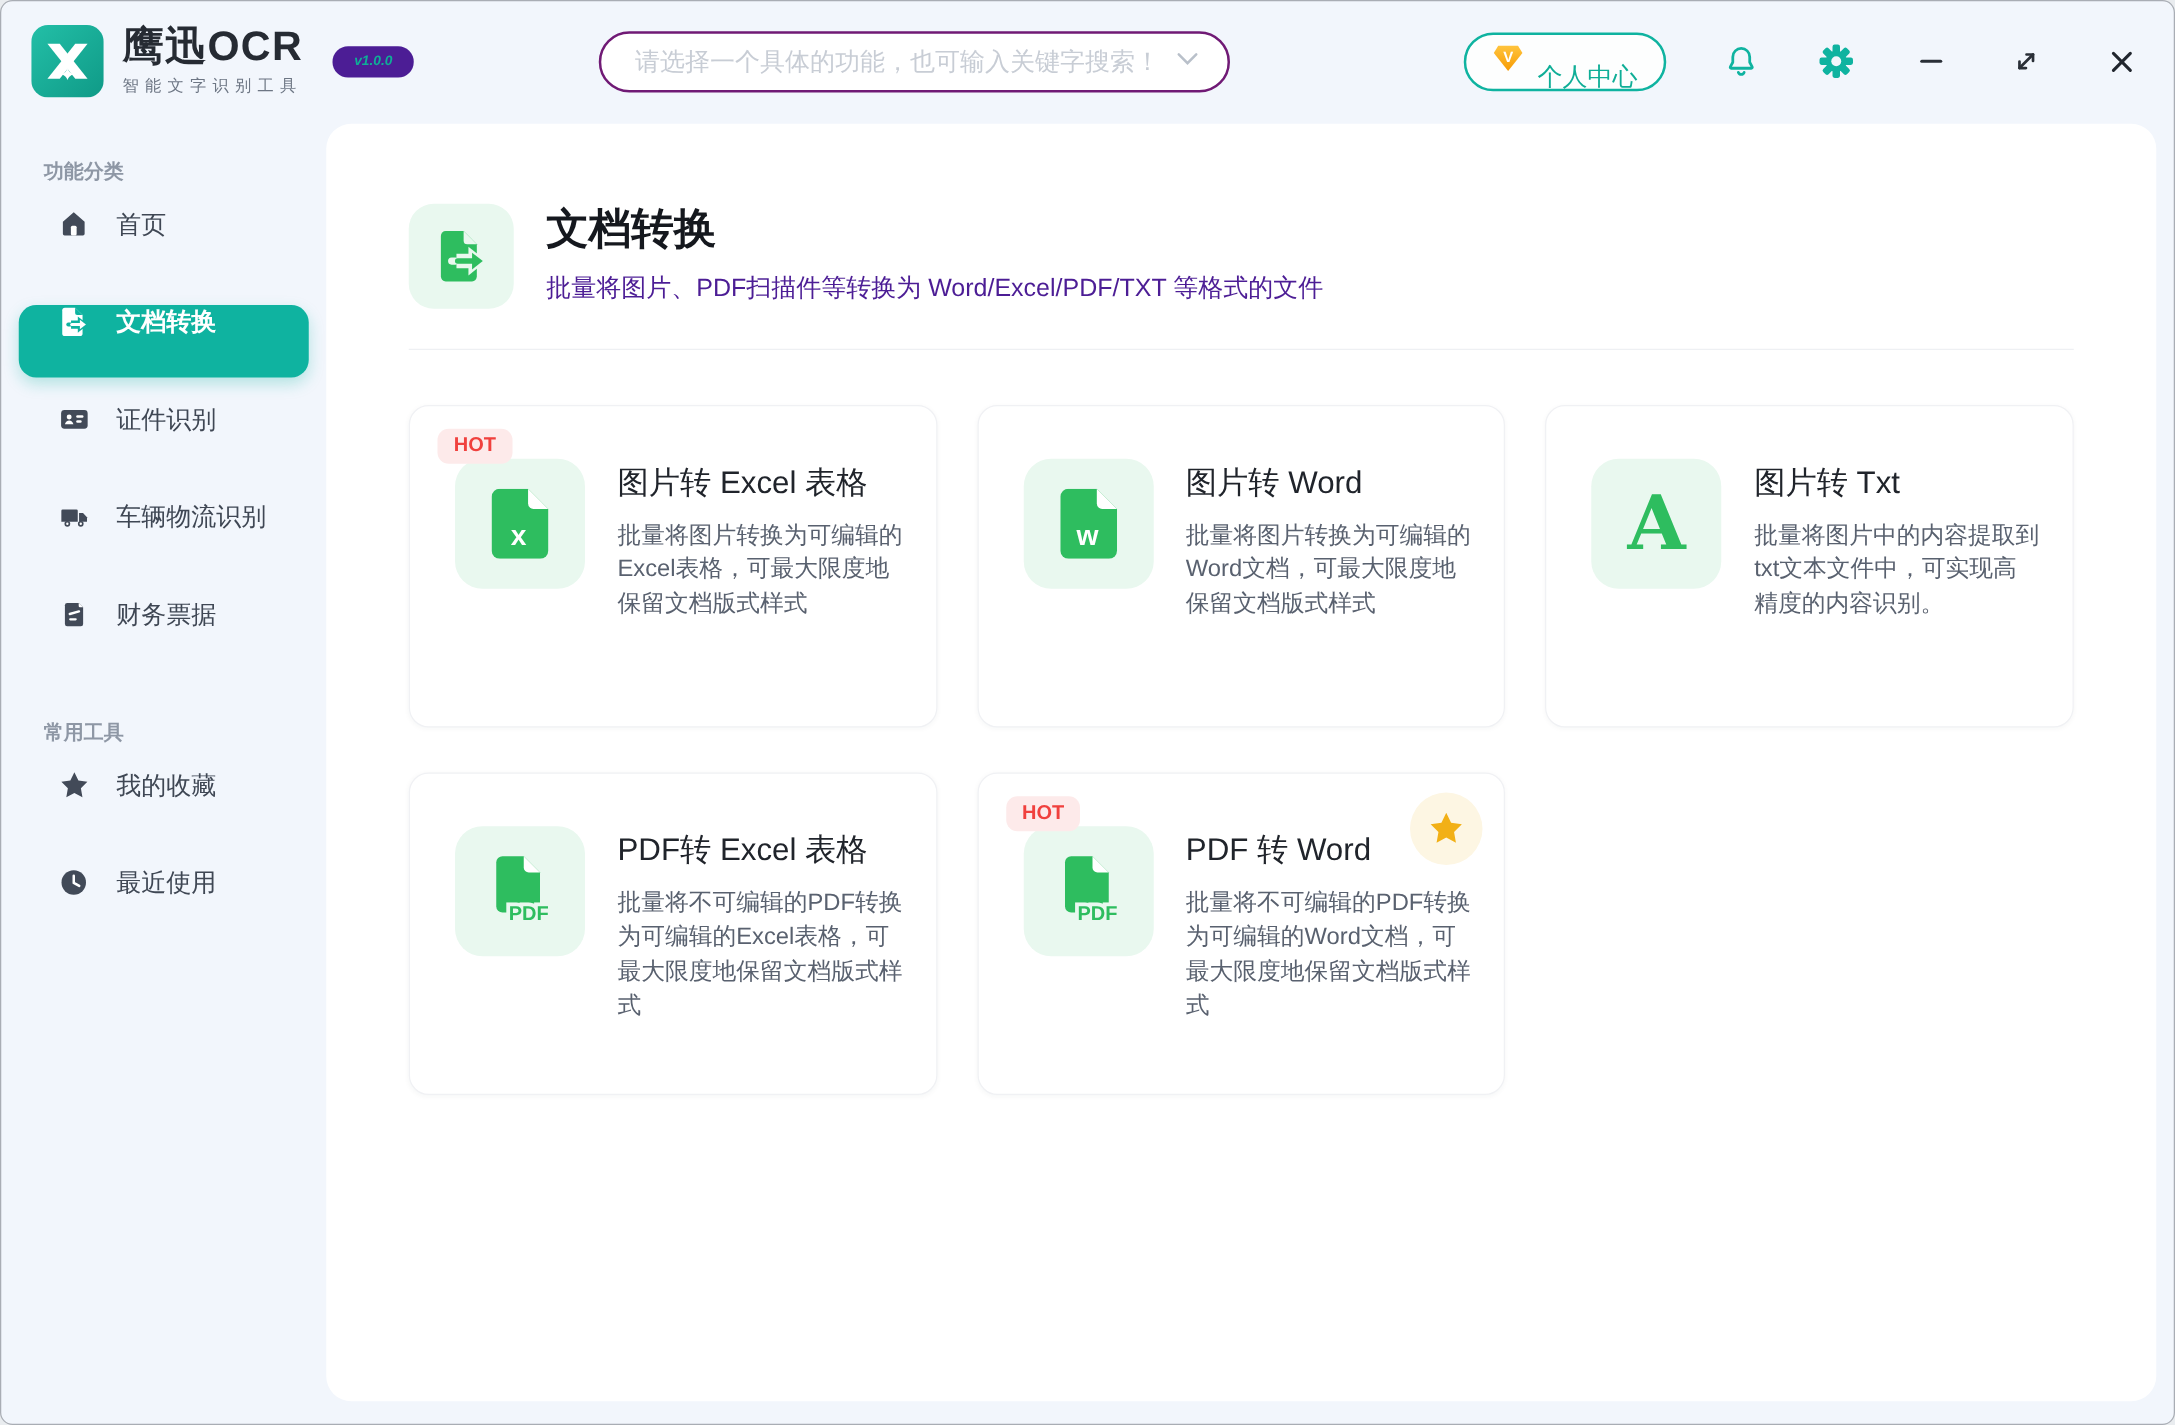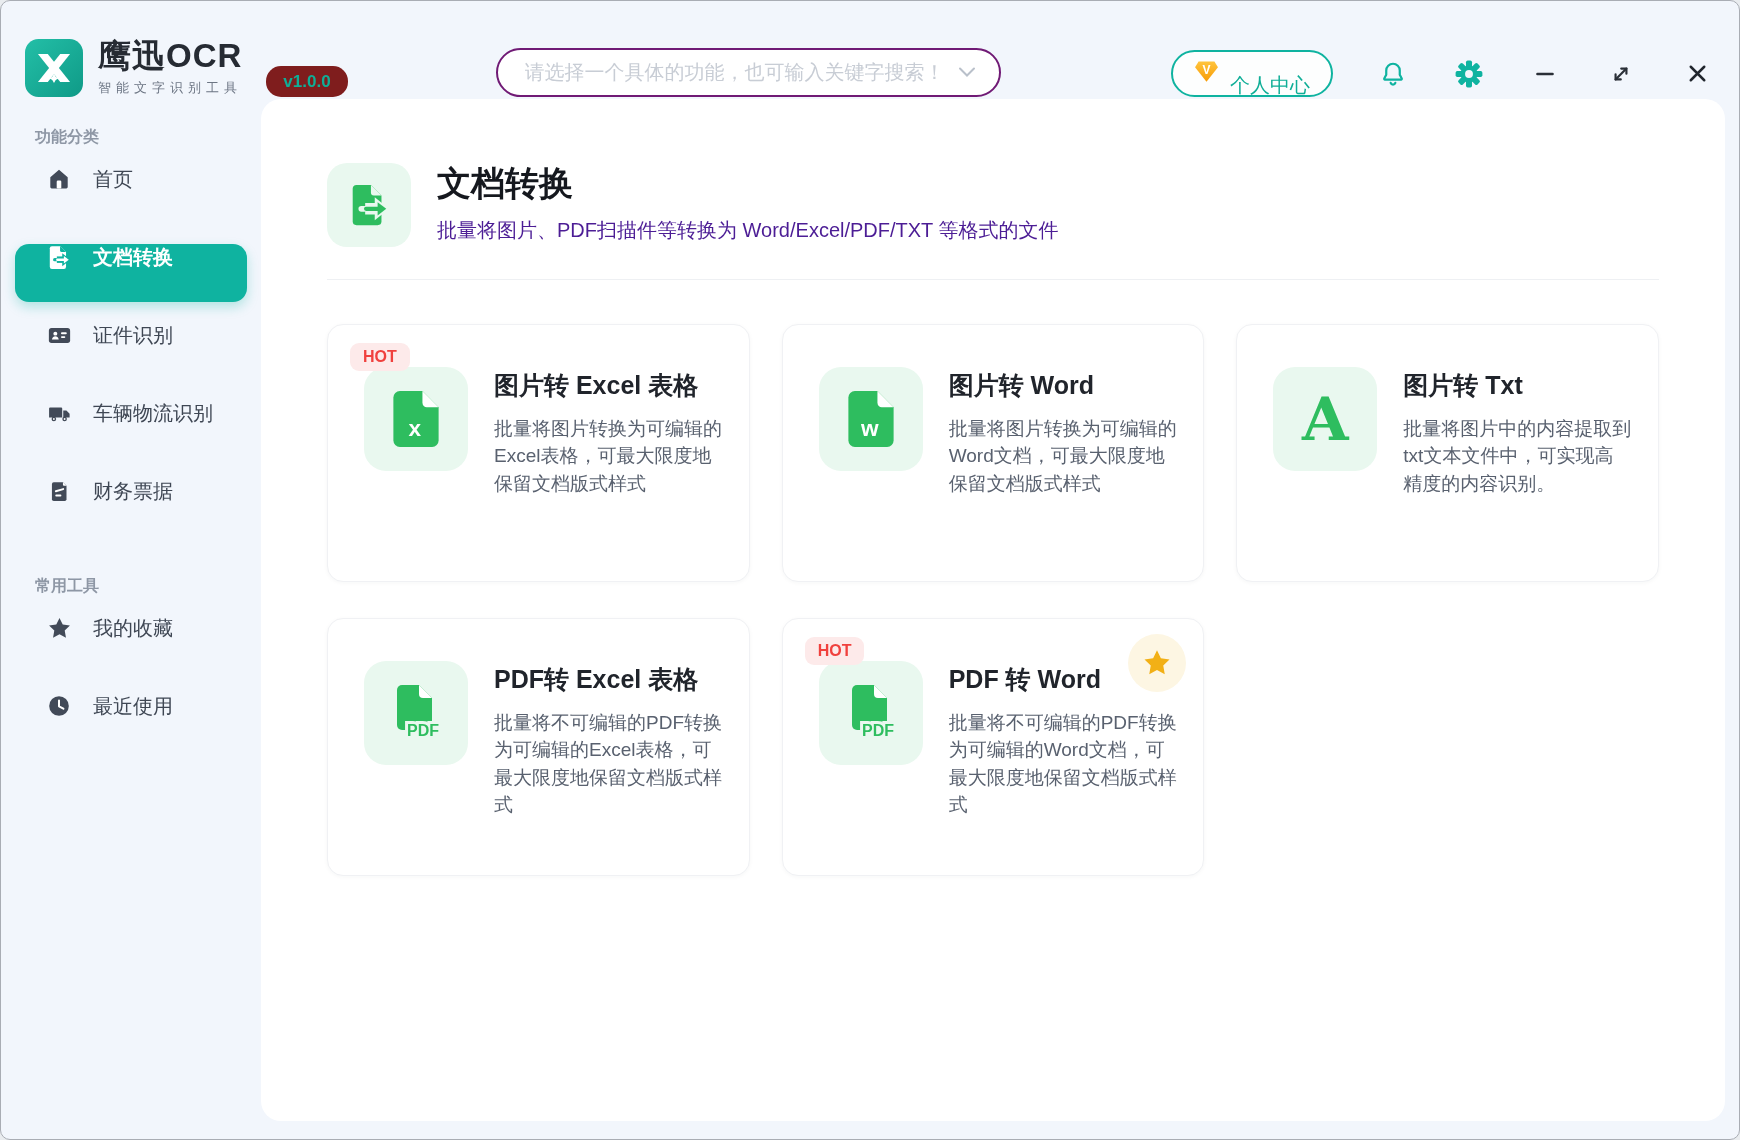--- a/index.html
+++ b/index.html
@@ -4,27 +4,27 @@
 <style>
   html,body{margin:0;padding:0;background:#e9ecef;}
   *{box-sizing:border-box;}
   .window{
     width:1740px;height:1140px;margin:0 auto;position:relative;
     background:#f2f6fc;border:1px solid #a9adb4;border-radius:10px;
     overflow:hidden;display:flex;flex-direction:column;
     font-family:"Liberation Sans","DejaVu Sans",sans-serif;
   }
   
-  .topbar{height:96px;flex:0 0 auto;display:flex;align-items:flex-end;padding:0 26px 0 24px;}
+  .topbar{height:96px;flex:0 0 auto;display:flex;align-items:center;padding:0 26px 0 24px;}
   .logo-badge{width:58px;height:58px;flex:0 0 auto;}
   .logo-text{margin-left:15px;}
   .app-title{font-size:33px;font-weight:900;color:#262b33;letter-spacing:1px;line-height:1;}
   .app-sub{font-size:13px;color:#6d7684;letter-spacing:5px;margin-top:7px;}
-  .version{margin-left:24px;background:#7f1d1d;color:#0fae97;font-size:17px;font-weight:700;
-    padding:7px 17px;border-radius:15px;line-height:1;}
+  .version{margin-left:24px;background:#4c1d95;color:#0fae97;font-size:11px;font-weight:700;
+    padding:7px 17px;border-radius:15px;line-height:1;font-style:italic;}
   .search{margin-left:148px;width:505px;height:49px;background:#fff;border:2px solid #701a75;
     border-radius:26px;display:flex;align-items:center;padding:0 22px 0 27px;cursor:pointer;}
   .search .ph{color:#c8cdd5;font-size:20px;flex:1;white-space:nowrap;overflow:hidden;}
   .top-right{margin-left:auto;display:flex;align-items:center;gap:44px;}
   .profile{display:flex;align-items:center;gap:11px;height:47px;padding:0 21px;background:#fdfefe;
     border:2px solid #0fb3a0;border-radius:25px;cursor:pointer;}
   .profile .plabel{color:#0fae97;font-size:20px;margin-top:24px;}
   .tbtn{width:32px;height:32px;display:flex;align-items:center;justify-content:center;cursor:pointer;}
   
   .body{flex:1;display:flex;min-height:0;}
@@ -44,21 +44,21 @@
   .ph-title{font-size:34px;font-weight:800;color:#15181e;line-height:1.1;margin-top:2px;}
   .ph-sub{font-size:20px;color:#4c1d95;margin-top:15px;}
   .divider{border:none;border-top:1px solid #eef0f3;margin:32px 0 0;}
   .cards{margin-top:44px;display:grid;grid-template-columns:repeat(3,1fr);gap:36px 32px;}
   .card{position:relative;background:#fff;border:1px solid #f0f1f4;border-radius:16px;
     padding:42px 26px 34px 36px;display:flex;gap:26px;min-height:258px;cursor:pointer;
     box-shadow:0 1px 4px rgba(30,40,60,.04);overflow:hidden;}
   .card-icon{width:104px;height:104px;border-radius:22px;background:#e9f8ef;flex:0 0 auto;
     display:flex;align-items:center;justify-content:center;}
   .card-body{display:flex;flex-direction:column;min-width:0;}
-  .card-title{font-size:25px;font-weight:700;color:#20242b;white-space:nowrap;margin:2px 0 0;}
+  .card-title{font-size:25px;font-weight:400;color:#20242b;white-space:nowrap;margin:2px 0 0;}
   .card-desc{font-size:19px;color:#59616f;line-height:1.44;margin-top:13px;}
   .hot{position:absolute;top:18px;left:22px;background:#fdeaea;color:#f0413e;font-weight:800;
     font-size:16px;padding:6px 13px;border-radius:9px;z-index:2;line-height:1;}
   .fav{position:absolute;top:15px;right:17px;width:58px;height:58px;border-radius:50%;
     background:#fdf6e3;display:flex;align-items:center;justify-content:center;}
   .big-a{font-family:"DejaVu Serif","Liberation Serif",serif;font-weight:700;font-size:60px;
     color:#2ebd5f;line-height:1;}
 </style>
 </head>
 <body>

